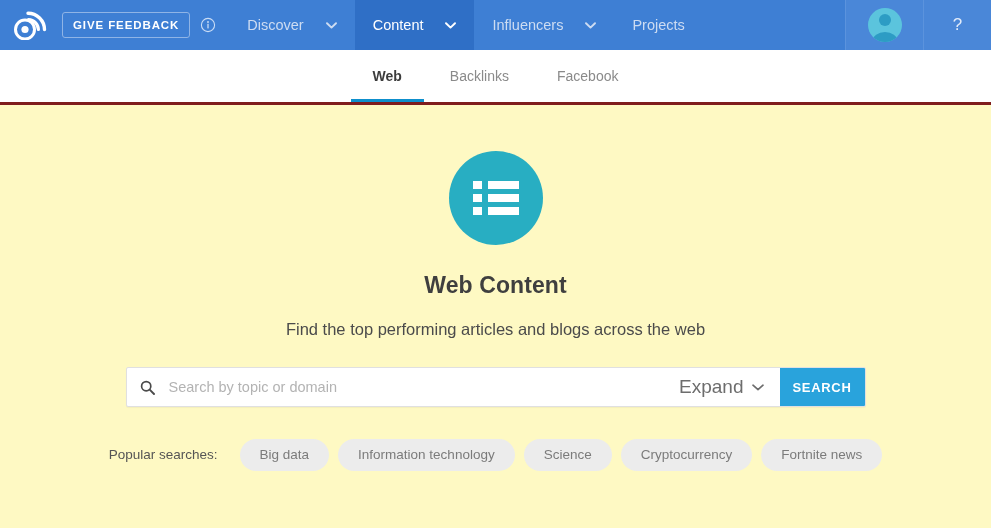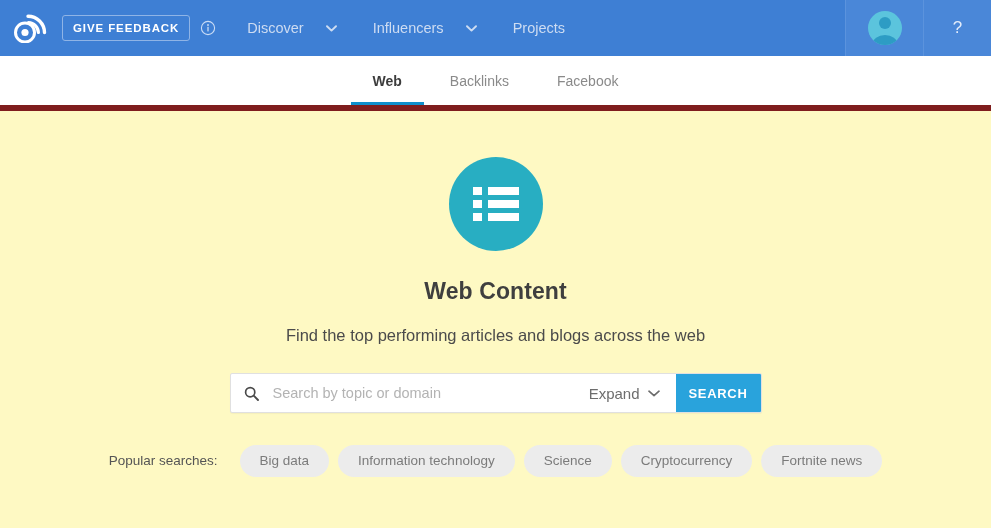--- a/index.html
+++ b/index.html
@@ -5,21 +5,21 @@
   * { box-sizing: border-box; margin: 0; padding: 0; }
   html, body {
     width: 991px; height: 528px;
     font-family: "Liberation Sans", sans-serif;
     background: #f7f7f7;
     overflow: hidden;
   }
 
   
   .topnav {
-    height: 56px;
+    height: 50px;
     background: #3e7fd4;
     display: flex;
     align-items: stretch;
     position: relative;
   }
   .logo-wrap {
     width: 62px;
     display: flex; align-items: center; justify-content: center;
     flex: 0 0 62px;
   }
@@ -95,21 +95,21 @@
     display: flex; align-items: center; justify-content: center;
     color: #e3ecfa;
     font-size: 17px;
     cursor: pointer;
   }
 
   
   .tabbar {
     height: 55px;
     background: #ffffff;
-    border-bottom: 6px solid #7f1d1d;
+    border-bottom: 3px solid #7f1d1d;
     display: flex;
     align-items: stretch;
     justify-content: center;
     gap: 0px;
   }
   .tab {
     display: flex; align-items: center;
     padding: 0 24px;
     font-size: 14px;
     color: #8a8a8a;
@@ -153,21 +153,21 @@
     font-size: 16.5px;
     color: #4b4b4b;
     font-weight: 400;
   }
 
   
   .search-row {
     margin-top: 28px;
     display: flex;
     align-items: stretch;
-    width: 532px;
+    width: 740px;
     height: 40px;
     background: #ffffff;
     border: 1px solid #e0e0e0;
     border-radius: 2px;
     box-shadow: 0 1px 1px rgba(0,0,0,0.04);
     overflow: hidden;
   }
   .search-icon-box {
     width: 42px;
     display: flex; align-items: center; justify-content: center;
@@ -178,21 +178,21 @@
     border: none; outline: none;
     font-size: 14.5px;
     color: #333;
     background: transparent;
     font-family: "Liberation Sans", sans-serif;
   }
   .search-input::placeholder { color: #b3b3b3; }
   .expand-box {
     display: flex; align-items: center; gap: 8px;
     padding: 0 16px 0 10px;
-    font-size: 15px;
+    font-size: 19px;
     color: #6d6d6d;
     cursor: pointer;
     white-space: nowrap;
   }
   .search-btn {
     width: 85px;
     background: #29a3dc;
     color: #ffffff;
     border: none;
     font-size: 13px;
@@ -252,20 +252,26 @@
 
   <div class="nav-items">
 
     <div class="nav-item">
       <span>Discover</span>
       <svg class="caret" width="11" height="7" viewBox="0 0 11 7">
         <path d="M1 1.2 L5.5 5.6 L10 1.2" fill="none" stroke="currentColor" stroke-width="1.9" stroke-linecap="round" stroke-linejoin="round"></path>
       </svg>
     </div>
 
+    <div class="nav-item active">
+      <span>Content</span>
+      <svg class="caret" width="11" height="7" viewBox="0 0 11 7">
+        <path d="M1 1.2 L5.5 5.6 L10 1.2" fill="none" stroke="currentColor" stroke-width="1.9" stroke-linecap="round" stroke-linejoin="round"></path>
+      </svg>
+    </div>
 
     <div class="nav-item">
       <span>Influencers</span>
       <svg class="caret" width="11" height="7" viewBox="0 0 11 7">
         <path d="M1 1.2 L5.5 5.6 L10 1.2" fill="none" stroke="currentColor" stroke-width="1.9" stroke-linecap="round" stroke-linejoin="round"></path>
       </svg>
     </div>
 
 
     <div class="nav-item">

